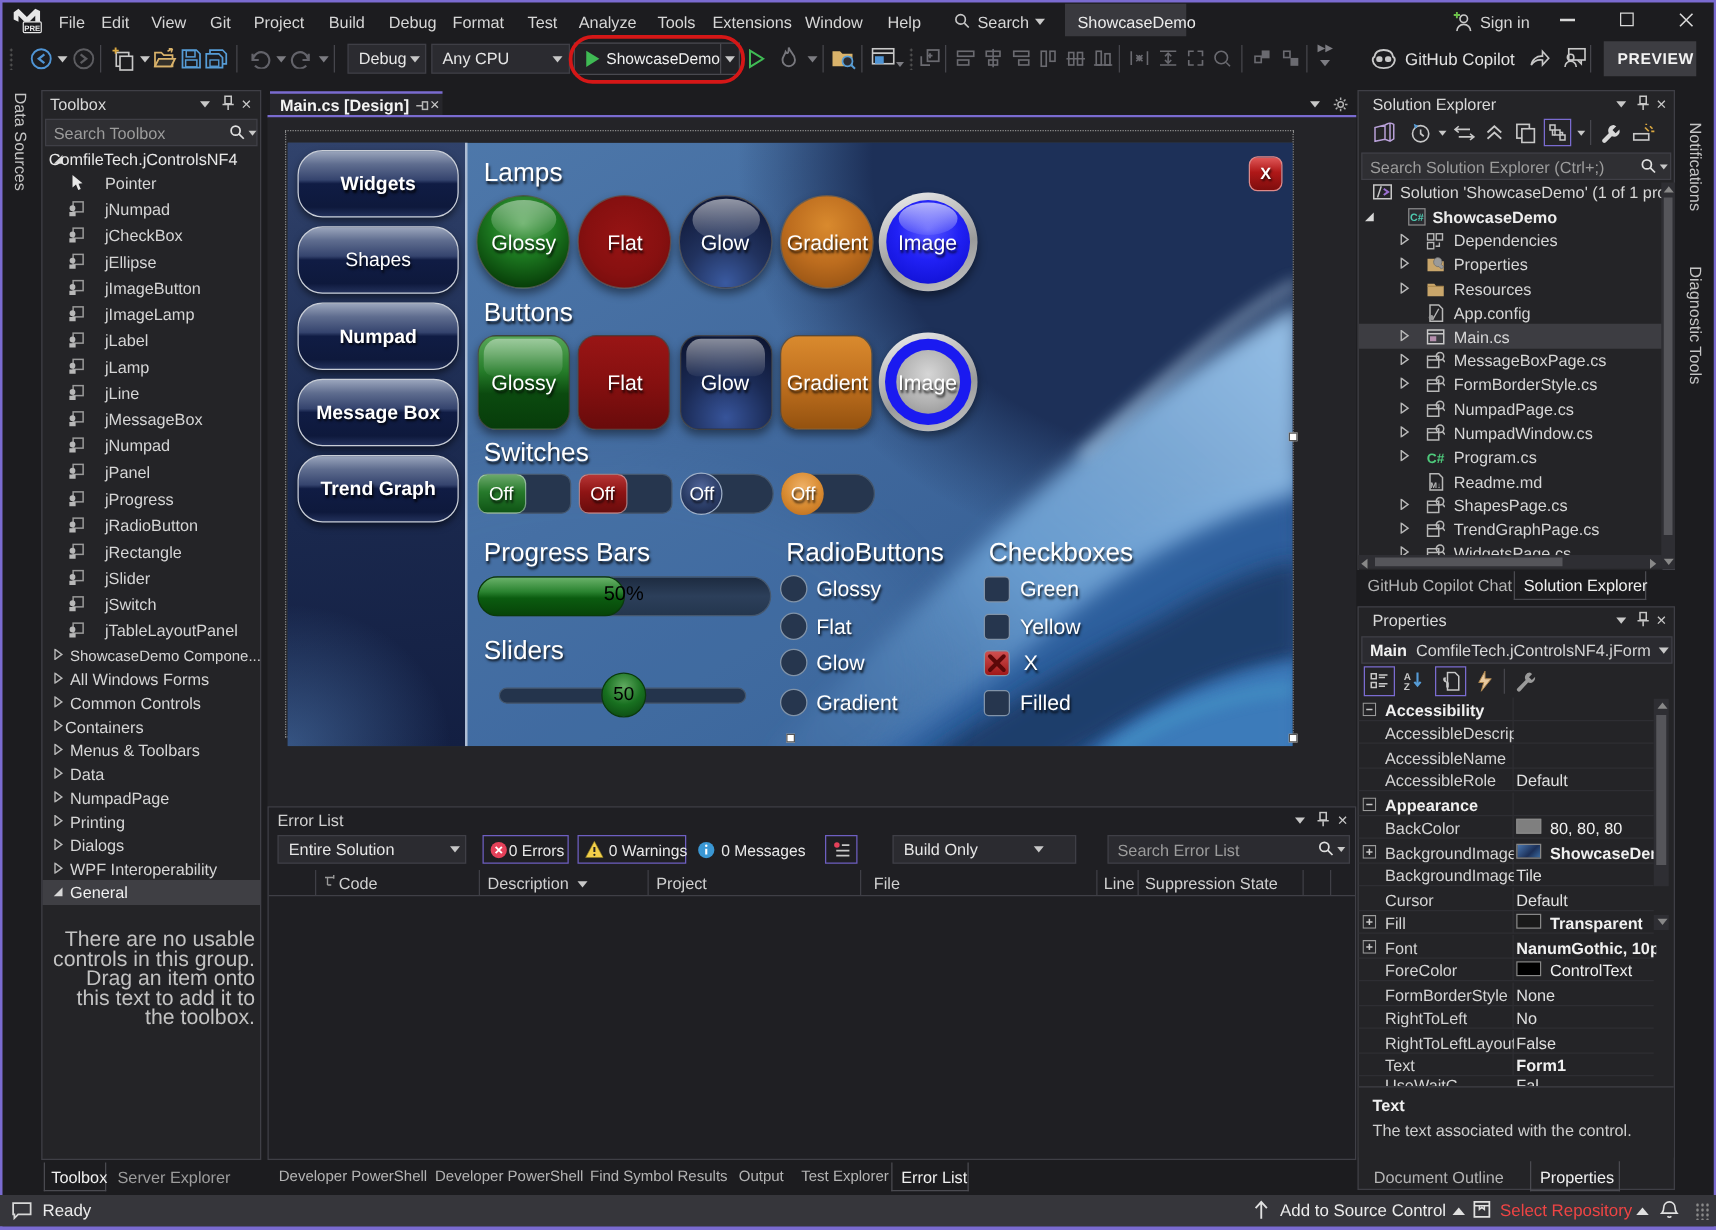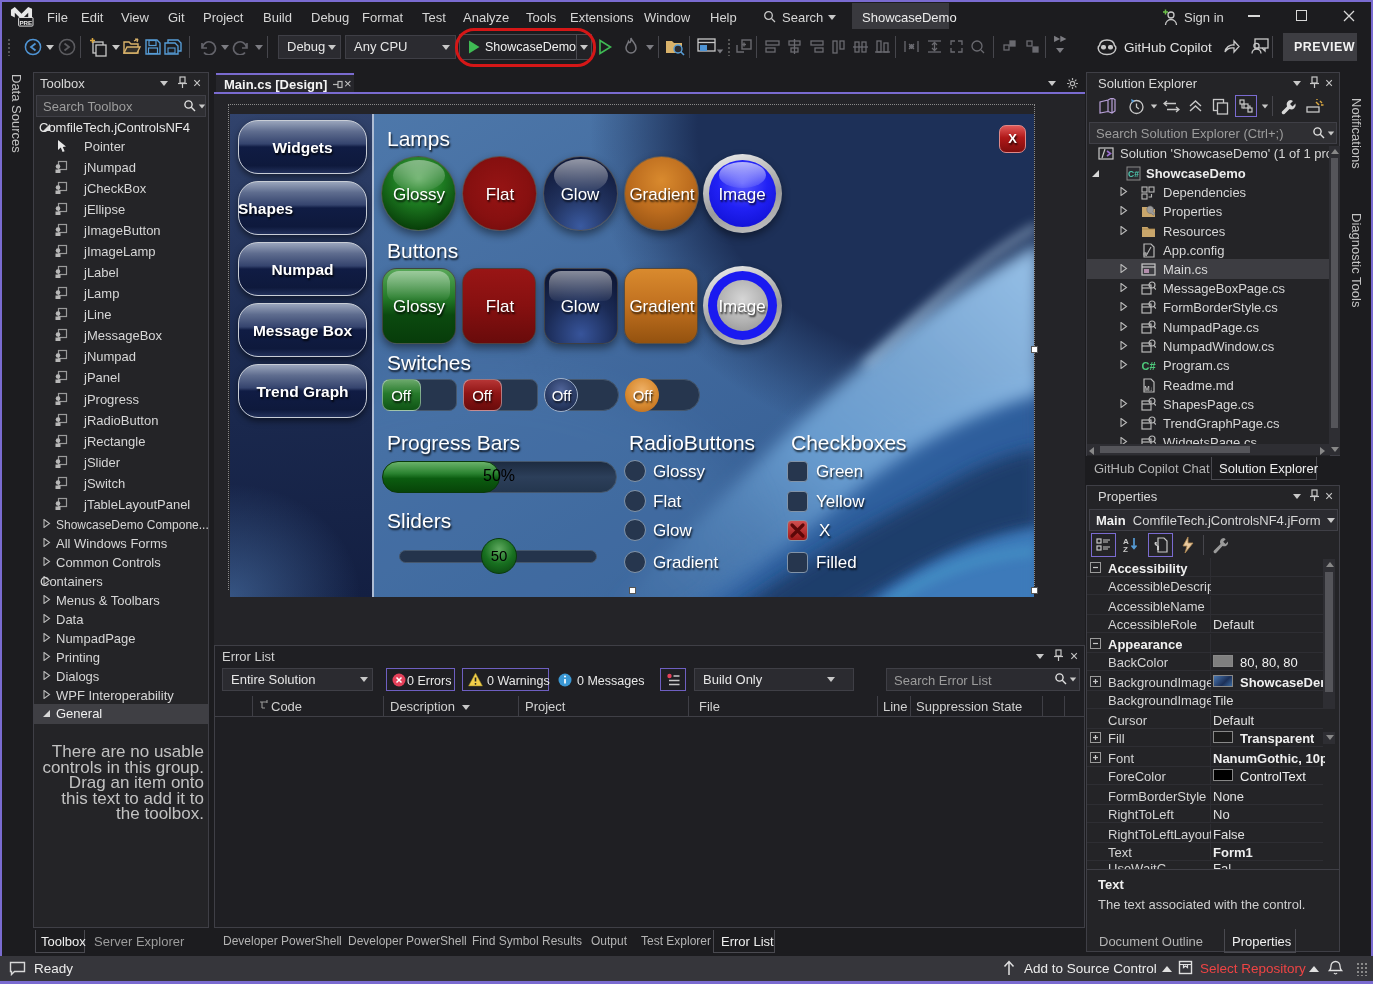--- a/index.html
+++ b/index.html
@@ -372,21 +372,21 @@
     <path d="M2 0.5 L7.5 4.5 L2 8.5 Z" fill="none" stroke="#b8b8b8" stroke-width="1.1"></path>
   </svg>
 <div class="txt" style="left:56px;top:536px">All Windows Forms</div>
 <svg class="abs" style="left:42px;top:557px" width="9" height="9" viewBox="0 0 9 9">
     <path d="M2 0.5 L7.5 4.5 L2 8.5 Z" fill="none" stroke="#b8b8b8" stroke-width="1.1"></path>
   </svg>
 <div class="txt" style="left:56px;top:555px">Common Controls</div>
 <svg class="abs" style="left:42px;top:576px" width="9" height="9" viewBox="0 0 9 9">
     <path d="M2 0.5 L7.5 4.5 L2 8.5 Z" fill="none" stroke="#b8b8b8" stroke-width="1.1"></path>
   </svg>
-<div class="txt" style="left:40px;top:574px">Containers</div>
+<div class="txt" style="left:52px;top:574px">Containers</div>
 <svg class="abs" style="left:42px;top:595px" width="9" height="9" viewBox="0 0 9 9">
     <path d="M2 0.5 L7.5 4.5 L2 8.5 Z" fill="none" stroke="#b8b8b8" stroke-width="1.1"></path>
   </svg>
 <div class="txt" style="left:56px;top:593px">Menus &amp; Toolbars</div>
 <svg class="abs" style="left:42px;top:614px" width="9" height="9" viewBox="0 0 9 9">
     <path d="M2 0.5 L7.5 4.5 L2 8.5 Z" fill="none" stroke="#b8b8b8" stroke-width="1.1"></path>
   </svg>
 <div class="txt" style="left:56px;top:612px">Data</div>
 <svg class="abs" style="left:42px;top:633px" width="9" height="9" viewBox="0 0 9 9">
     <path d="M2 0.5 L7.5 4.5 L2 8.5 Z" fill="none" stroke="#b8b8b8" stroke-width="1.1"></path>
@@ -474,21 +474,21 @@
 <path d="M655,492 C695,462 745,442 805,437" stroke="#52c0dc" stroke-width="5" fill="none" opacity="0.55" filter="url(#b6)"></path>
 <ellipse cx="250" cy="430" rx="270" ry="170" fill="#5486bc" opacity="0.22" filter="url(#b20)"></ellipse>
 <path d="M635,252 C700,190 755,140 808,112" stroke="#c6e2f8" stroke-width="5" fill="none" opacity="0.8" filter="url(#b6)"></path>
 </svg>
 <div class="abs" style="left:0;top:0;width:142px;height:483px;background:linear-gradient(175deg,#31436c 0%,#1d2c52 45%,#131f42 100%)"></div>
 <div class="abs" style="left:0;top:360px;width:142px;height:123px;background:radial-gradient(ellipse at 0% 100%,rgba(96,148,208,.45),rgba(96,148,208,0) 65%)"></div>
 <div class="abs" style="left:142px;top:0;width:2px;height:483px;background:#aebdd4"></div>
 <div class="abs" style="left:8px;top:6px;width:129px;height:54px;border-radius:20px;border:1.5px solid #c8cdd6;background:linear-gradient(180deg,#9aa5bc 0%,#5f6d8f 20%,#35446e 44%,#101c44 50%,#0e193c 86%,#22305a 100%);box-shadow:0 3px 6px rgba(0,0,0,.5)"></div>
 <div class="wlbl" style="left:8px;top:25px;width:129px;text-align:center;font-weight:bold;font-size:15.5px">Widgets</div>
 <div class="abs" style="left:8px;top:67px;width:129px;height:54px;border-radius:20px;border:1.5px solid #c8cdd6;background:linear-gradient(180deg,#9aa5bc 0%,#5f6d8f 20%,#35446e 44%,#101c44 50%,#0e193c 86%,#22305a 100%);box-shadow:0 3px 6px rgba(0,0,0,.5)"></div>
-<div class="wlbl" style="left:8px;top:86px;width:129px;text-align:left;font-weight:bold;font-size:15.5px">Shapes</div>
+<div class="wlbl" style="left:8px;top:86px;width:129px;text-align:center;font-weight:normal;font-size:15.5px">Shapes</div>
 <div class="abs" style="left:8px;top:128px;width:129px;height:54px;border-radius:20px;border:1.5px solid #c8cdd6;background:linear-gradient(180deg,#9aa5bc 0%,#5f6d8f 20%,#35446e 44%,#101c44 50%,#0e193c 86%,#22305a 100%);box-shadow:0 3px 6px rgba(0,0,0,.5)"></div>
 <div class="wlbl" style="left:8px;top:147px;width:129px;text-align:center;font-weight:bold;font-size:15.5px">Numpad</div>
 <div class="abs" style="left:8px;top:189px;width:129px;height:54px;border-radius:20px;border:1.5px solid #c8cdd6;background:linear-gradient(180deg,#9aa5bc 0%,#5f6d8f 20%,#35446e 44%,#101c44 50%,#0e193c 86%,#22305a 100%);box-shadow:0 3px 6px rgba(0,0,0,.5)"></div>
 <div class="wlbl" style="left:8px;top:208px;width:129px;text-align:center;font-weight:bold;font-size:15.5px">Message Box</div>
 <div class="abs" style="left:8px;top:250px;width:129px;height:54px;border-radius:20px;border:1.5px solid #c8cdd6;background:linear-gradient(180deg,#9aa5bc 0%,#5f6d8f 20%,#35446e 44%,#101c44 50%,#0e193c 86%,#22305a 100%);box-shadow:0 3px 6px rgba(0,0,0,.5)"></div>
 <div class="wlbl" style="left:8px;top:269px;width:129px;text-align:center;font-weight:bold;font-size:15.5px">Trend Graph</div>
 <div class="wlbl" style="left:157px;top:13px;font-size:21px">Lamps</div>
 <div class="wlbl" style="left:157px;top:125px;font-size:21px">Buttons</div>
 <div class="wlbl" style="left:157px;top:237px;font-size:21px">Switches</div>
 <div class="wlbl" style="left:157px;top:317px;font-size:21px">Progress Bars</div>
@@ -596,21 +596,21 @@
     <circle cx="7" cy="7" r="6.5" fill="#3a97d4"></circle>
     <path d="M7 6 v4.5" stroke="#fff" stroke-width="1.7"></path>
     <circle cx="7" cy="3.6" r="1" fill="#fff"></circle>
   </svg>
 <div class="txt" style="left:577px;top:674px;color:#e8e8e8;font-size:12.5px">0 Messages</div>
 <div class="abs" style="left:660px;top:668px;width:26px;height:23px;border:1px solid #6e5fc1"></div>
 <svg class="abs" style="left:666px;top:673px" width="14" height="14" viewBox="0 0 14 14">
     <circle cx="3.5" cy="3" r="2.2" fill="#e5415a"></circle>
     <path d="M7.5 3 h6 M3 7.5 h10.5 M3 11.5 h10.5" stroke="#c8c8c8" stroke-width="1.4"></path>
   </svg>
-<div class="combo" style="left:694px;top:668px;width:160px;height:23px">Build Only</div>
+<div class="combo" style="left:714px;top:668px;width:147px;height:23px">Build Only</div>
 <div class="cardn" style="left:827px;top:677px"></div>
 <div class="abs" style="left:886px;top:668px;width:194px;height:23px;background:#2b2b30;border:1px solid #3f3f46"></div>
 <div class="txt dim" style="left:894px;top:673px">Search Error List</div>
 <svg class="abs" style="left:1054px;top:672px" width="13" height="13" viewBox="0 0 13 13">
     <circle cx="5.5" cy="5.5" r="3.6" fill="none" stroke="#e0e0e0" stroke-width="1.4"></circle>
     <line x1="8.3" y1="8.3" x2="12" y2="12" stroke="#e0e0e0" stroke-width="1.4"></line>
   </svg>
 <div class="cardn" style="left:1069px;top:677px;transform:scale(.8)"></div>
 <div class="abs" style="left:215px;top:695px;width:869px;height:22px;border-bottom:1px solid #3f3f46"></div>
 <svg class="abs" style="left:258px;top:699px" width="12" height="12" viewBox="0 0 12 12">

